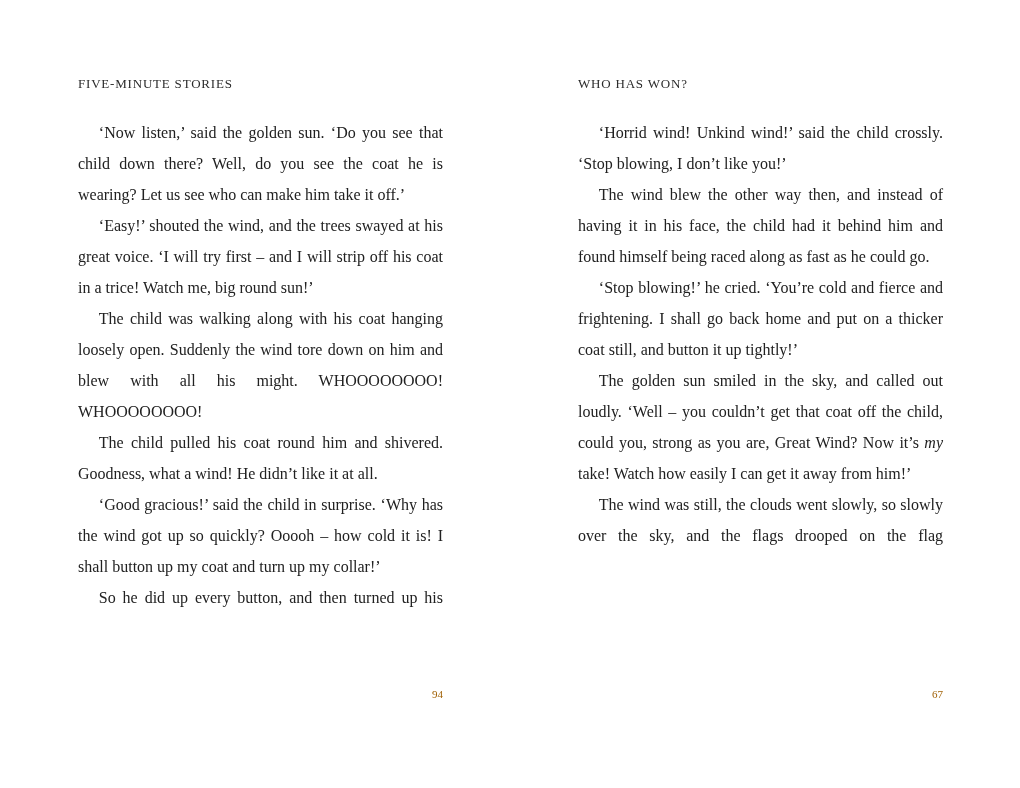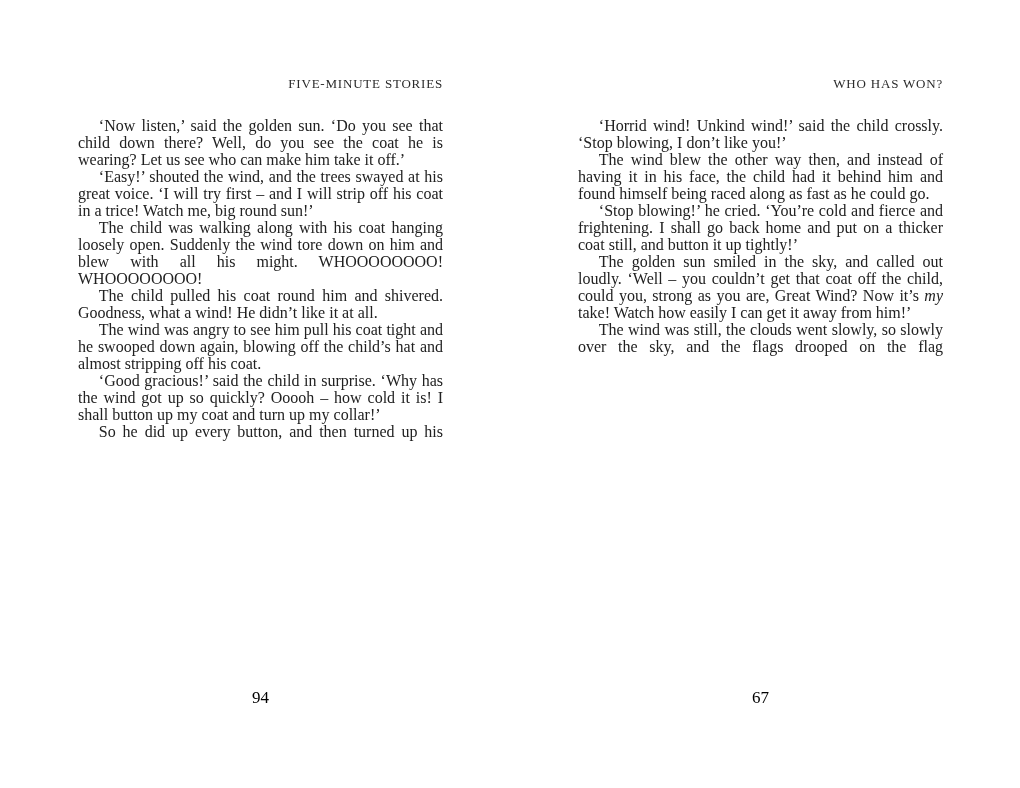--- a/index.html
+++ b/index.html
@@ -17,63 +17,62 @@
     width: 365px;
     height: 788px;
   }
   #page-left  { left: 78px; }
   #page-right { left: 578px; }
   .running-head {
     position: absolute;
     top: 76px;
     left: 0;
     width: 100%;
-    text-align: right;
+    text-align: left;
     font-size: 13px;
     letter-spacing: 0.8px;
     color: #2b2b2b;
     white-space: nowrap;
   }
   .page-text {
     position: absolute;
     top: 117px;
     left: 0;
     width: 100%;
     text-align: justify;
     font-size: 16px;
-    line-height: 17px;
+    line-height: 31px;
     color: #212121;
   }
   .para { margin: 0; }
   .para.indent { text-indent: 1.3em; }
   .para.flush { text-align-last: justify; }
   .para em { }
   .page-num {
     position: absolute;
     top: 688px;
     left: 0;
     width: 100%;
-    text-align: center;
-    font-size: 17px;
-    color: #000000;
+    text-align: right;
+    font-size: 11px;
+    color: #a16207;
   }
 </style>
 </head>
 <body>
 
 <div>
 
   <div class="page" id="page-left">
     <div class="running-head">FIVE-MINUTE STORIES</div>
     <div class="page-text">
         <p class="para indent"><span>‘Now listen,’ said the golden sun. ‘Do you see that child down there? Well, do you see the coat he is wearing? Let us see who can make him take it off.’</span></p>
         <p class="para indent"><span>‘Easy!’ shouted the wind, and the trees swayed at his great voice. ‘I will try first – and I will strip off his coat in a trice! Watch me, big round sun!’</span></p>
         <p class="para indent"><span>The child was walking along with his coat hanging loosely open. Suddenly the wind tore down on him and blew with all his might. WHOOOOOOOO! WHOOOOOOOO!</span></p>
         <p class="para indent"><span>The child pulled his coat round him and shivered. Goodness, what a wind! He didn’t like it at all.</span></p>
-        <p class="para indent"><span>The wind was angry to see him pull his coat tight and he swooped down again, blowing off the child’s hat and almost stripping off his coat.</span></p>
         <p class="para indent"><span>‘Good gracious!’ said the child in surprise. ‘Why has the wind got up so quickly? Ooooh – how cold it is! I shall button up my coat and turn up my collar!’</span></p>
         <p class="para indent flush"><span>So he did up every button, and then turned up his</span></p>
       </div>
     <div class="page-num">94</div>
   </div>
 
   <div class="page" id="page-right">
     <div class="running-head">WHO HAS WON?</div>
     <div class="page-text">
         <p class="para indent"><span>‘Horrid wind! Unkind wind!’ said the child crossly. ‘Stop blowing, I don’t like you!’</span></p>

